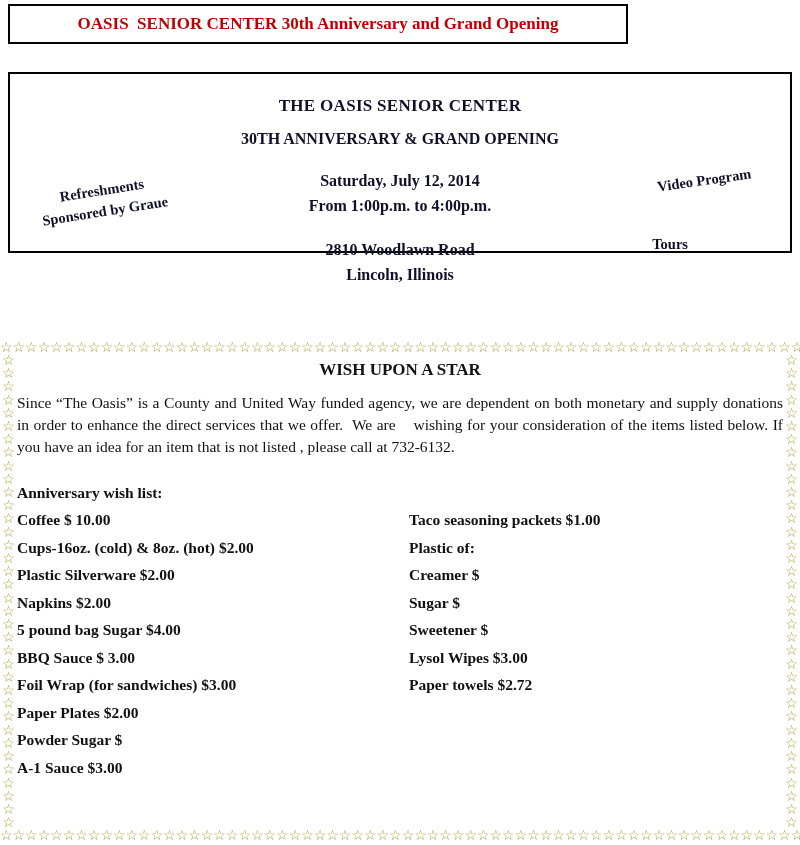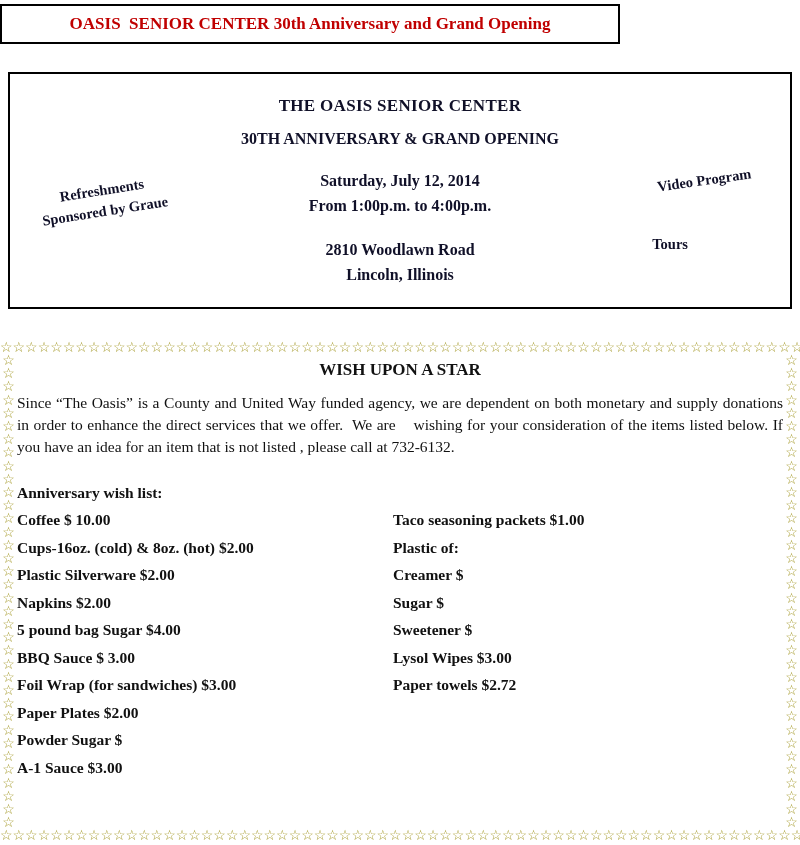--- a/index.html
+++ b/index.html
@@ -9,39 +9,39 @@
     height: 845px;
     position: relative;
     font-family: "Liberation Serif", serif;
     color: #111111;
     overflow: hidden;
   }
 
   
   .banner {
     position: absolute;
-    left: 0; top: 4px;
+    left: 8px; top: 4px;
     width: 620px; height: 40px;
     border: 2px solid #000000;
     display: flex;
     align-items: center;
     justify-content: center;
   }
   .banner-title {
     color: #c00000;
     font-weight: bold;
     font-size: 17px;
     white-space: pre;
   }
 
   
   .invite {
     position: absolute;
     left: 8px; top: 72px;
-    width: 784px; height: 237px;
+    width: 784px; height: 181px;
     border: 2px solid #000000;
   }
   .invite-center {
     position: absolute;
     left: 0; right: 0; top: 22px;
     text-align: center;
     font-weight: bold;
     color: #101028;
   }
   .invite-title1 { font-size: 17px; letter-spacing: 0.3px; }
@@ -124,20 +124,21 @@
   }
   .wish-list-header {
     font-weight: bold;
     font-size: 15.5px;
     margin-top: 26px;
   }
   .wish-columns {
     display: grid;
     grid-template-columns: 376px 1fr;
     margin-top: 4px;
+    gap: 16px;
   }
   .wish-item {
     font-weight: bold;
     font-size: 15.5px;
     line-height: 27.5px;
     white-space: nowrap;
   }
 </style>
 </head>
 <body>

